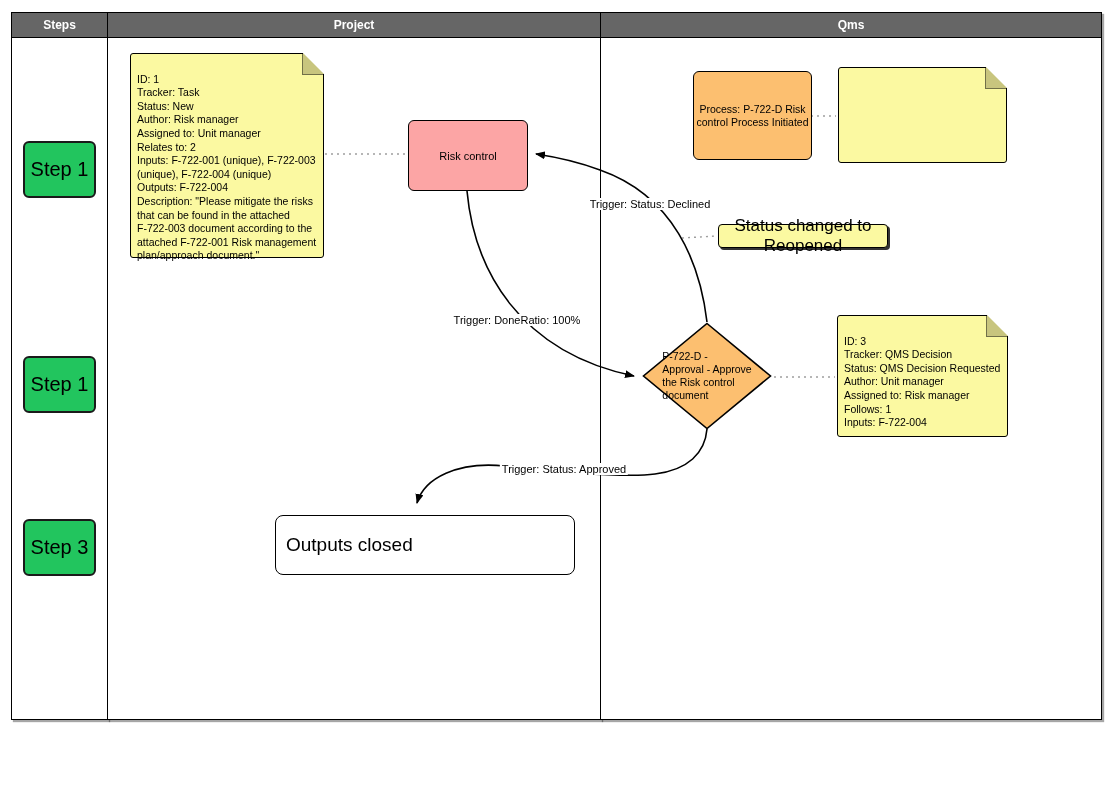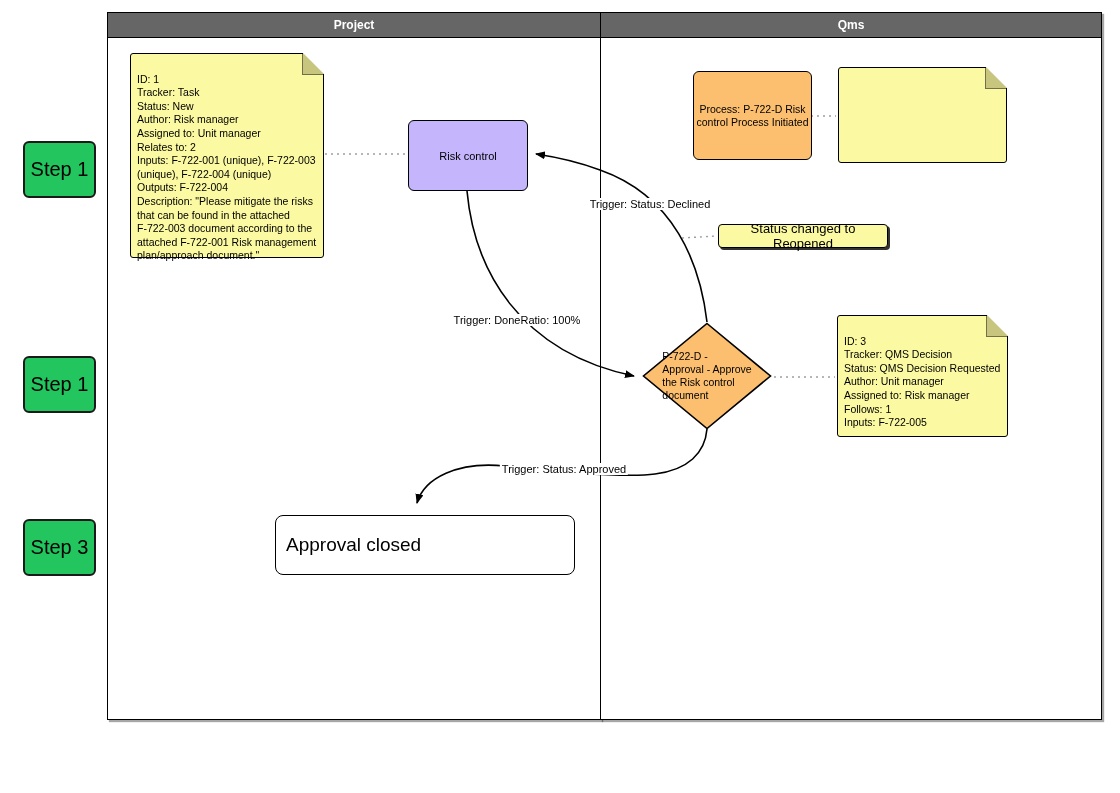--- a/index.html
+++ b/index.html
@@ -18,26 +18,26 @@
 
   
   .overlay{position:absolute;left:0;top:0;width:1120px;height:793px;z-index:2;pointer-events:none;}
   .edge{fill:none;stroke:#000;stroke-width:1.6px;}
   .dotted{fill:none;stroke:#9e9e9e;stroke-width:1.4px;stroke-dasharray:2 4;}
 
   
   .node{position:absolute;box-sizing:border-box;z-index:3;display:flex;align-items:center;
     justify-content:center;text-align:center;}
   .step-box{border:2px solid #1a1a1a;border-radius:6px;background:#22c55e;font-size:20px;margin-top:8px;}
-  .proc-box{border:1.5px solid #000;border-radius:6px;background:#c4b5fd;font-size:11px;}
+  .proc-box{border:1.5px solid #000;border-radius:6px;background:#fca5a5;font-size:11px;}
   .orange-box{border:1.5px solid #000;border-radius:6px;background:#fcbf70;font-size:10.5px;
     line-height:13px;white-space:pre-line;margin-left:45px;}
   .closed-box{border:1.5px solid #000;border-radius:8px;background:#fff;font-size:19px;
     justify-content:flex-start;padding-left:10px;}
-  .reopened-box{border:1.5px solid #000;border-radius:4px;background:#fbf9a1;font-size:13px;
+  .reopened-box{border:1.5px solid #000;border-radius:4px;background:#fbf9a1;font-size:17px;
     box-shadow:2px 2px 0 rgba(0,0,0,0.8);}
 
   
   .note{position:absolute;box-sizing:border-box;z-index:3;background:#fbf9a1;
     border:1.4px solid #000;border-radius:3px;font-size:10.5px;line-height:13.6px;
     padding:5px 6px;white-space:pre-line;text-align:left;}
   .fold{position:absolute;top:-1.4px;right:-1.4px;width:0;height:0;
     border-top:21px solid #ffffff;border-left:21px solid #c8c57e;
     filter:drop-shadow(-1px 1px 0 rgba(0,0,0,0.55));}
 
@@ -50,20 +50,25 @@
 
   
   .edge-label{position:absolute;z-index:4;background:#fff;font-size:11px;padding:0 2px;
     transform:translate(-50%,-50%);white-space:nowrap;}
 </style>
 </head>
 <body>
 
 <div class="diagram">
 
+  <div class="col col-steps">
+    <div class="col-header">
+      <span>Steps</span>
+    </div>
+  </div>
   <div class="col col-project">
     <div class="col-header">
       <span>Project</span>
     </div>
   </div>
   <div class="col col-qms">
     <div class="col-header">
       <span>Qms</span>
     </div>
   </div>
@@ -113,21 +118,21 @@
   <div class="note" style="left:838px;top:67px;width:169px;height:96px;">
     <div class="fold"></div>
   </div>
   <div class="note" style="left:837px;top:315px;width:171px;height:122px;">
     <span>ID: 3
 Tracker: QMS Decision
 Status: QMS Decision Requested
 Author: Unit manager
 Assigned to: Risk manager
 Follows: 1
-Inputs: F-722-005</span>
+Inputs: F-722-004</span>
     <div class="fold"></div>
   </div>
 
   <div class="node proc-box" style="left:408px;top:120px;width:120px;height:71px;">
     <span>Risk control</span>
   </div>
 
   <div class="node orange-box" style="left:648px;top:71px;width:119px;height:89px;">
     <span>Process: P-722-D Risk
 control Process Initiated</span>
@@ -141,20 +146,20 @@
 Approval - Approve
 the Risk control
 document</div>
   </div>
 
   <div class="node reopened-box" style="left:718px;top:224px;width:170px;height:24px;">
     <span>Status changed to Reopened</span>
   </div>
 
   <div class="node closed-box" style="left:275px;top:515px;width:300px;height:60px;">
-    <span>Approval closed</span>
+    <span>Outputs closed</span>
   </div>
 
   <div class="edge-label" style="left:650px;top:204px;">Trigger: Status: Declined</div>
   <div class="edge-label" style="left:517px;top:320px;">Trigger: DoneRatio: 100%</div>
   <div class="edge-label" style="left:564px;top:469px;">Trigger: Status: Approved</div>
 
 </div>
 
 </body></html>

